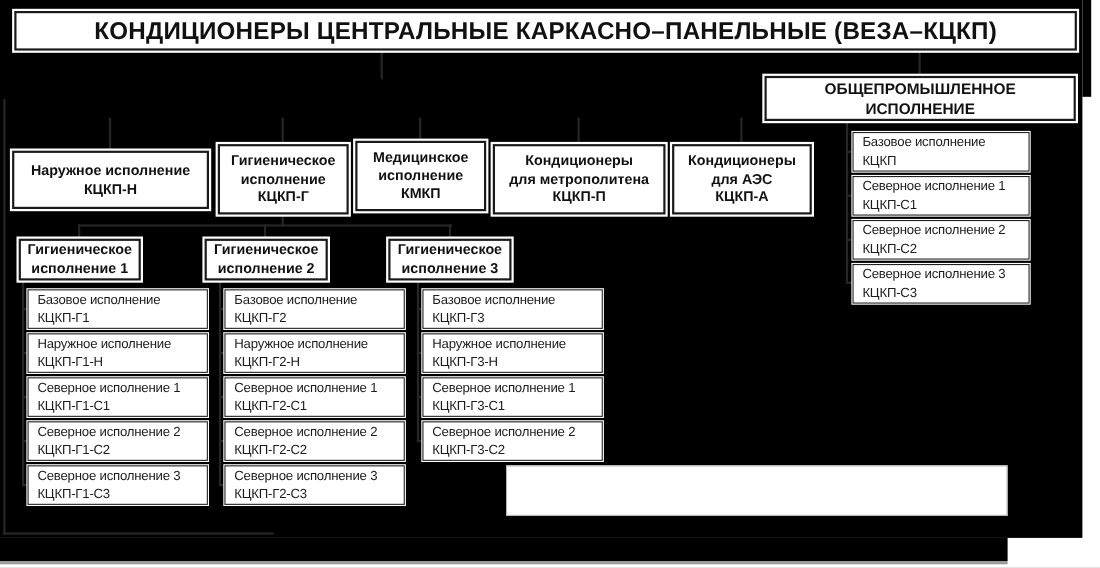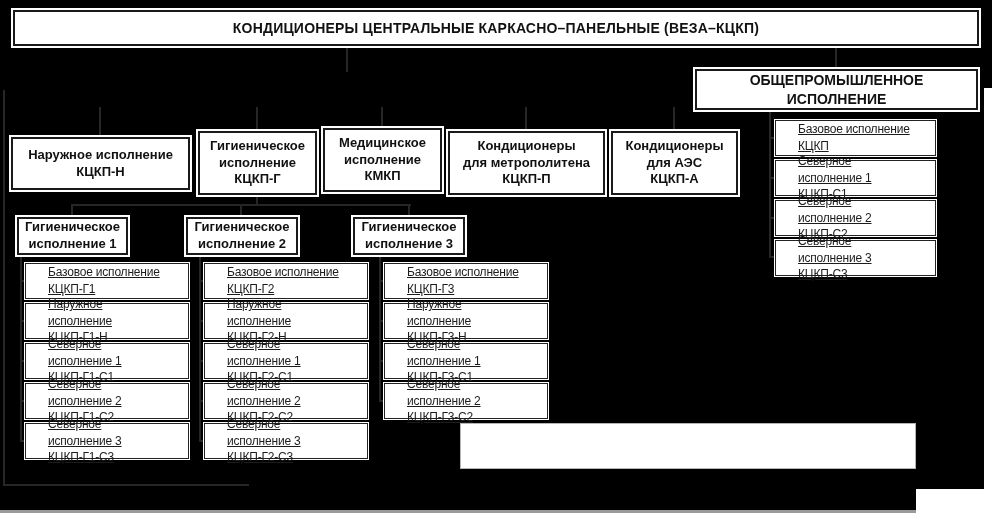--- a/index.html
+++ b/index.html
@@ -12,25 +12,25 @@
   .grayline{position:absolute;background:#9a9a9a;}
   .box{
     position:absolute;background:#ffffff;color:#111111;
     display:flex;align-items:center;justify-content:center;
     text-align:center;white-space:pre-line;box-sizing:border-box;
   }
   .bb{border:2px solid #1a1a1a;box-shadow:0 0 0 2px #ffffff;font-weight:bold;line-height:1.3;}
   .it{
     border:1px solid #222222;box-shadow:0 0 0 1px #ffffff;
     font-weight:normal;justify-content:flex-start;text-align:left;
-    padding:1px 22px;font-size:12px;line-height:1.38;letter-spacing:-0.2px;color:#1c1c1c;text-decoration:underline;
+    padding:1px 8px;font-size:12px;line-height:1.38;letter-spacing:-0.2px;color:#1c1c1c;
   }
   .blank{border:1px solid #b5b5b5;}
   .bar{border:1px solid #999999;font-weight:bold;font-size:15px;letter-spacing:0.4px;line-height:1.2;}
-  .fs17{font-size:14px;letter-spacing:0.2px;}
+  .fs17{font-size:22px;letter-spacing:0.2px;}
   .fs15{font-size:15px;letter-spacing:0.4px;}
   .fs14{font-size:14px;}
   .fs13{font-size:13px;}
 </style>
 </head>
 <body>
 
 <div class="stage">
 
   <div class="bg" style="left:0;top:0;width:984px;height:489px"></div>

